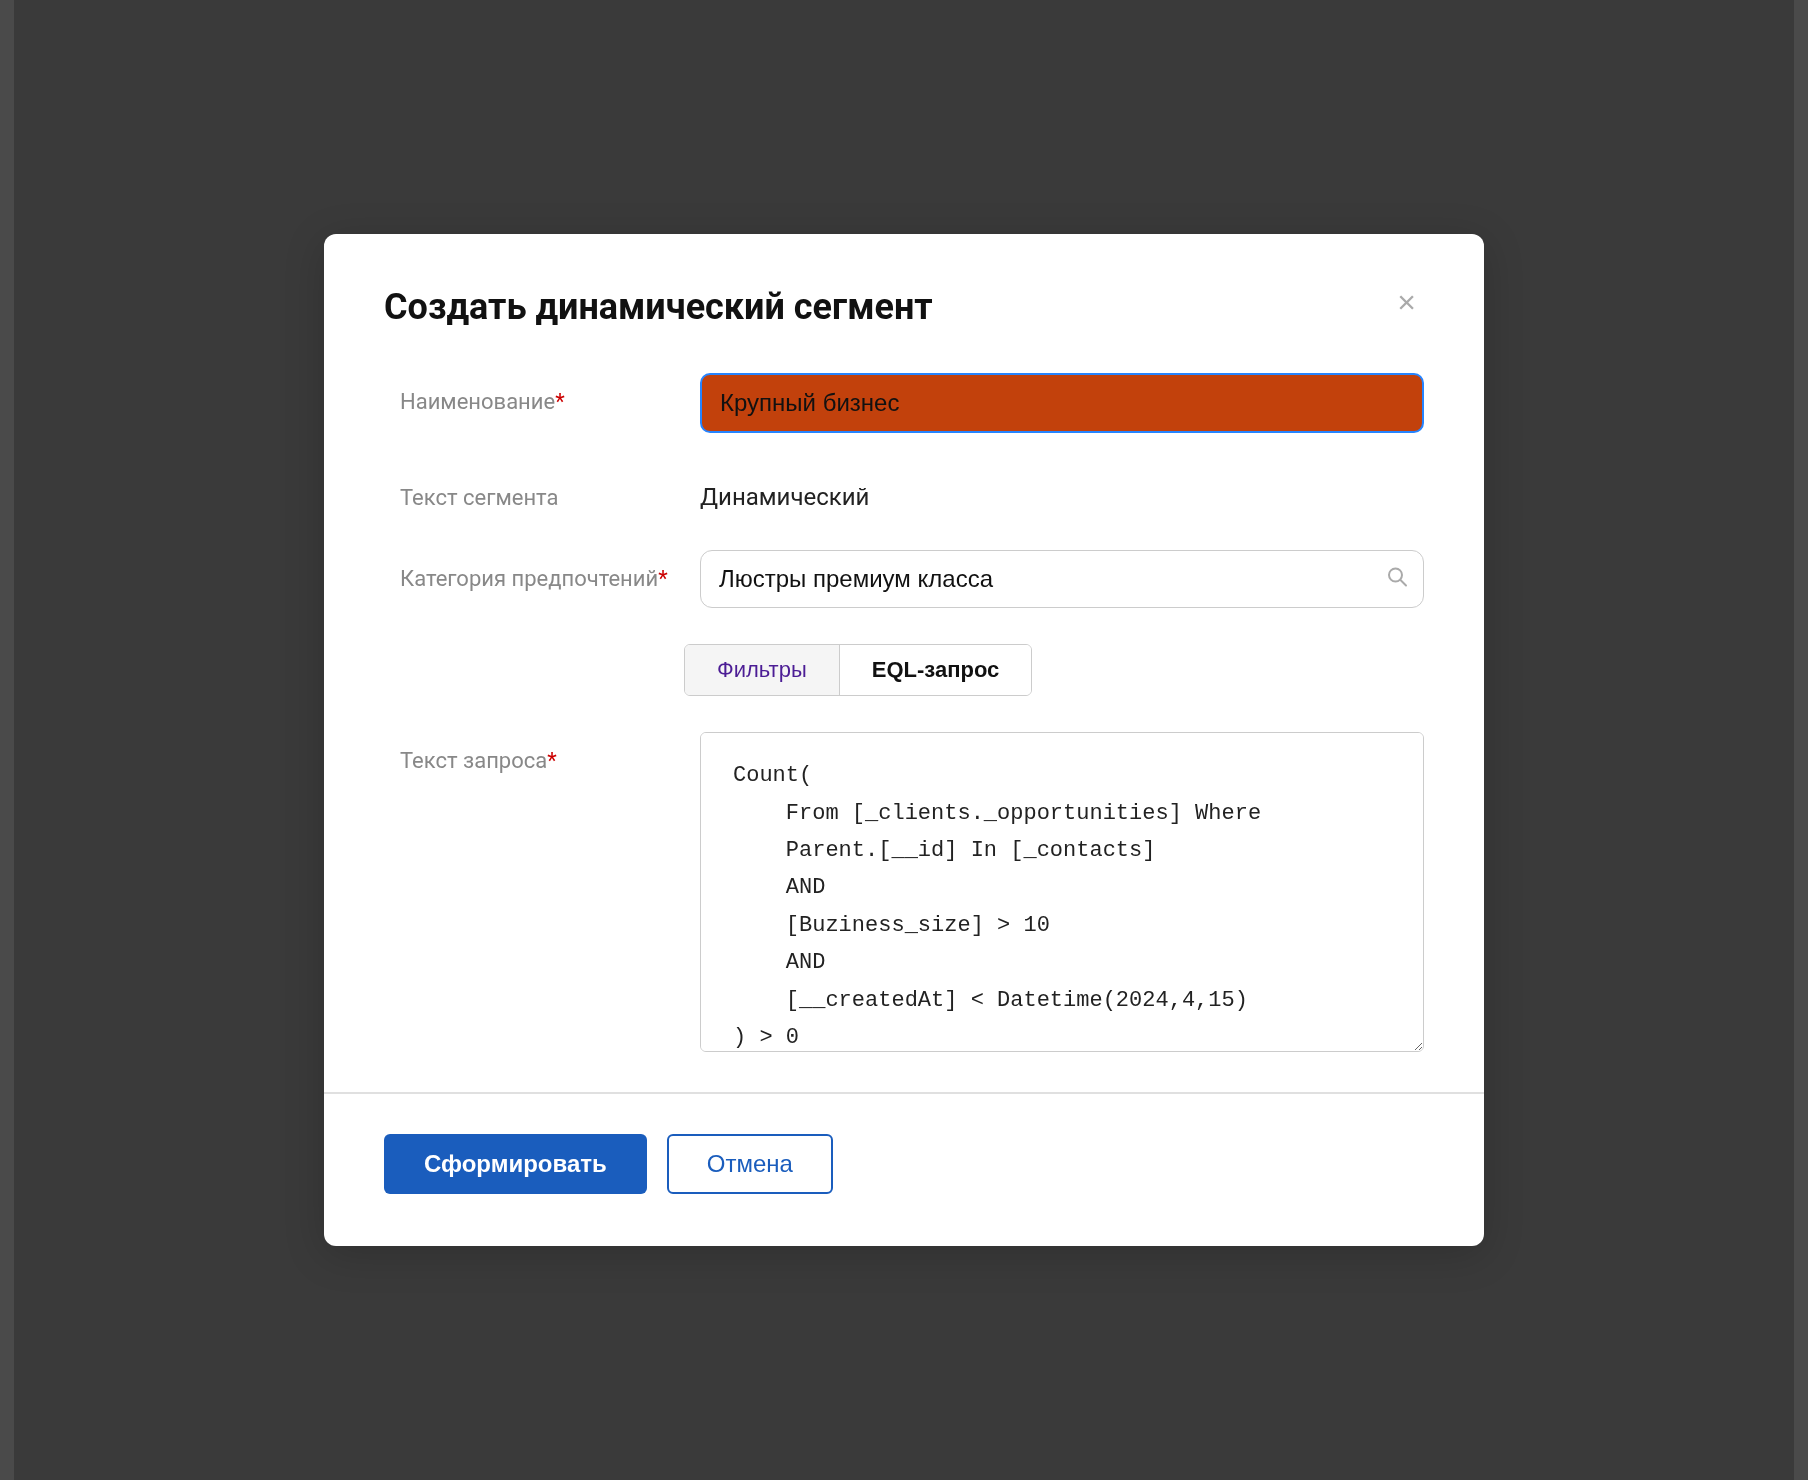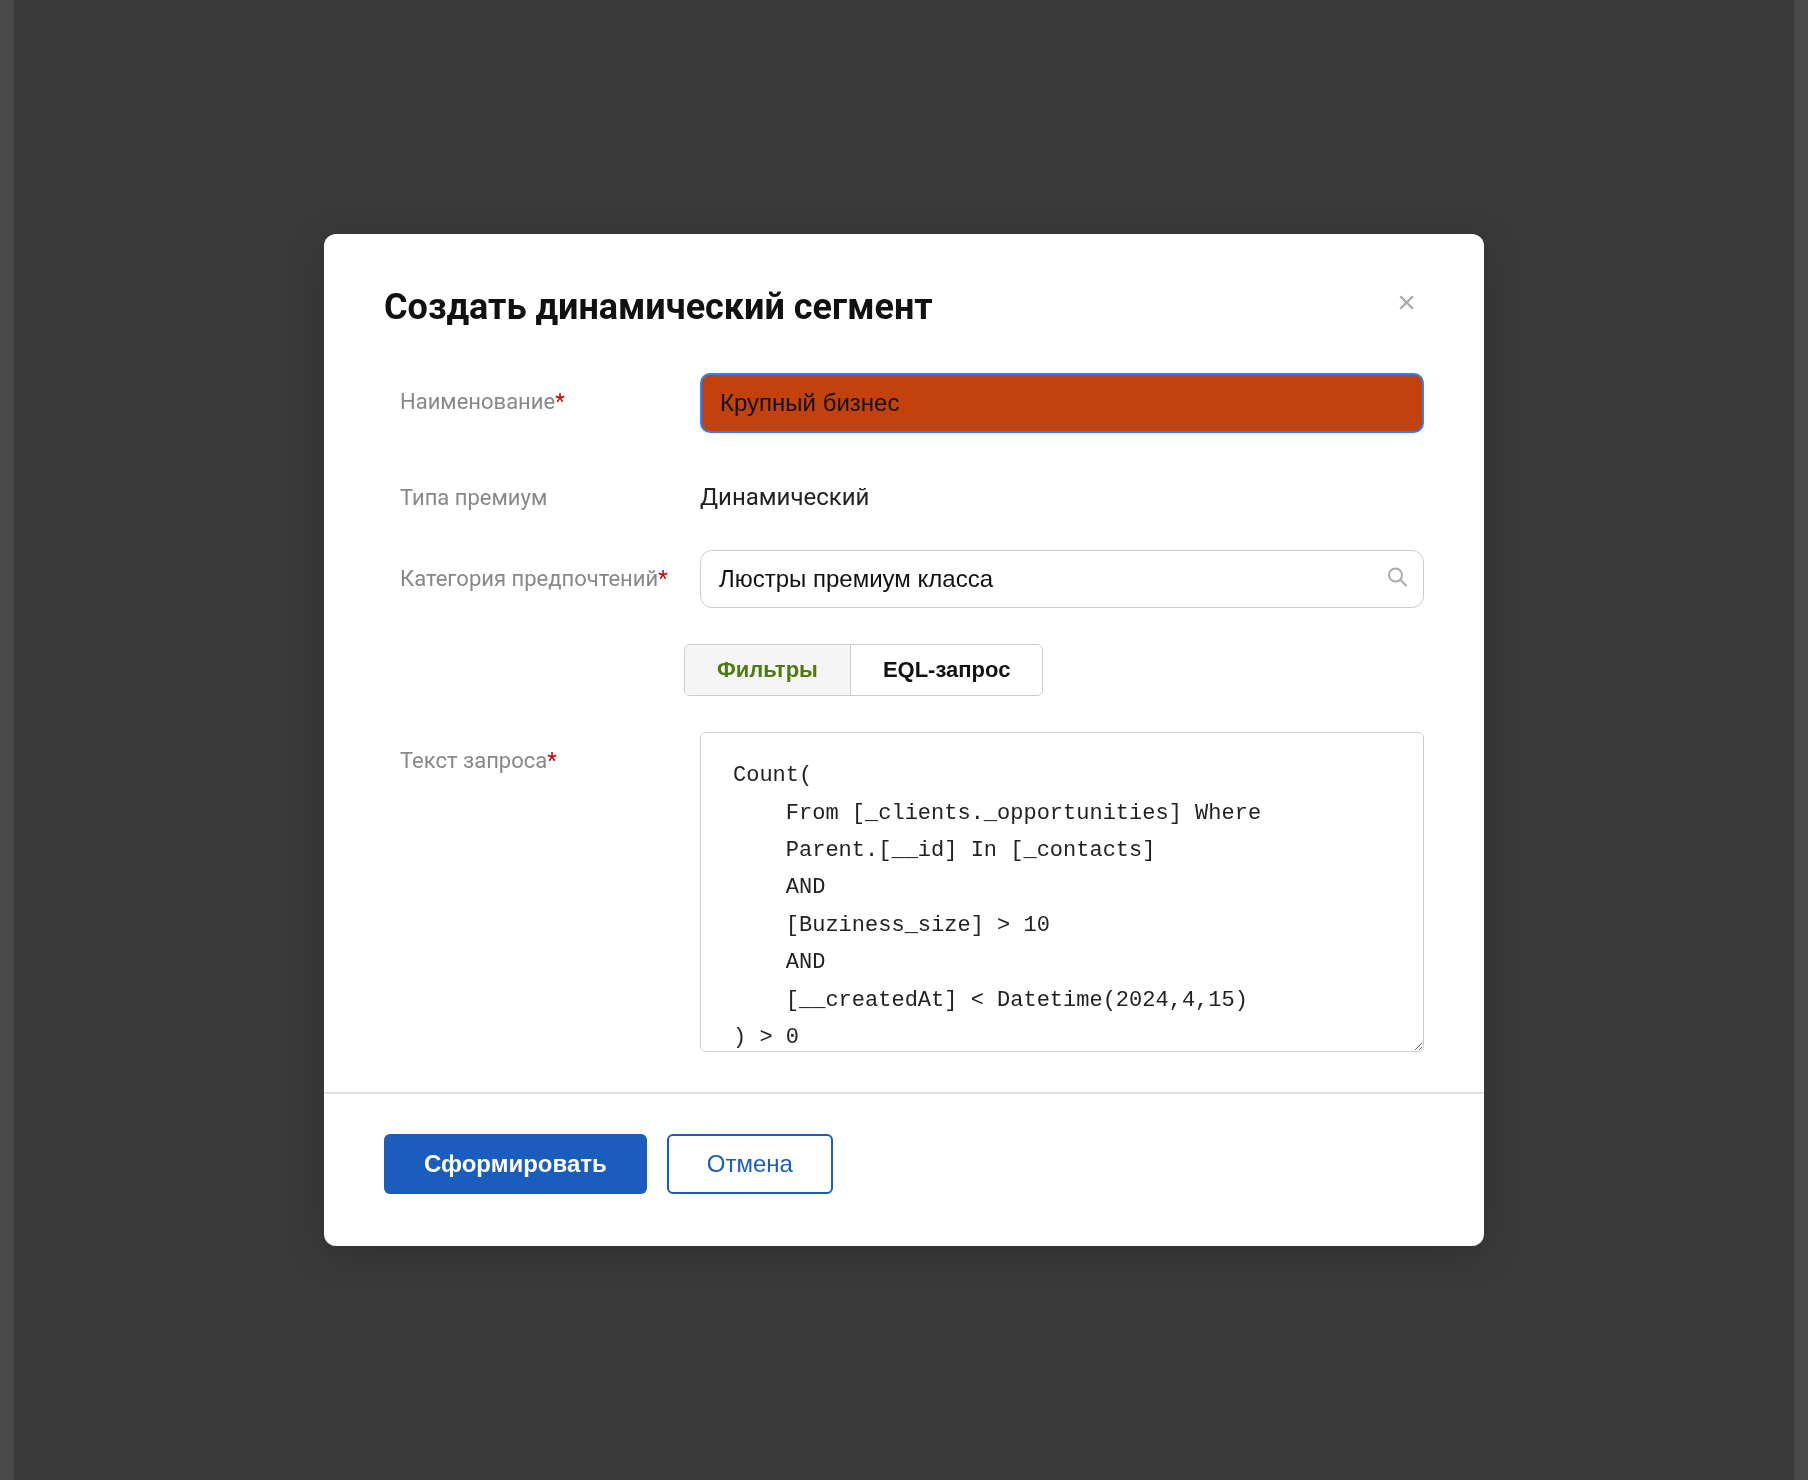--- a/index.html
+++ b/index.html
@@ -144,22 +144,22 @@
       border-radius: 6px;
       overflow: hidden;
     }
 
     .tab-btn {
       padding: 12px 32px;
       font-size: 22px;
       border: none;
       cursor: pointer;
       background: #f5f5f5;
-      color: #4d7c0f;
-      font-weight: 700;
+      color: #4c1d95;
+      font-weight: 400;
       transition: background 0.15s;
     }
 
     .tab-btn.active {
       background: #ffffff;
       color: #111111;
       font-weight: 700;
     }
 
     .tab-btn:not(.active) {
@@ -236,21 +236,21 @@
       <div class="form-label">
         <span>Наименование</span><span class="required">*</span>
       </div>
       <div class="form-control">
         <input type="text" class="text-input" value="Крупный бизнес" style="">
       </div>
     </div>
 
     <div class="form-row">
       <div class="form-label">
-        <span>Типа премиум</span>
+        <span>Текст сегмента</span>
       </div>
       <div class="form-control static-value">Динамический</div>
     </div>
 
     <div class="form-row">
       <div class="form-label">
         <span>Категория предпочтений</span><span class="required">*</span>
       </div>
       <div class="form-control">
         <div class="search-input-wrapper">

